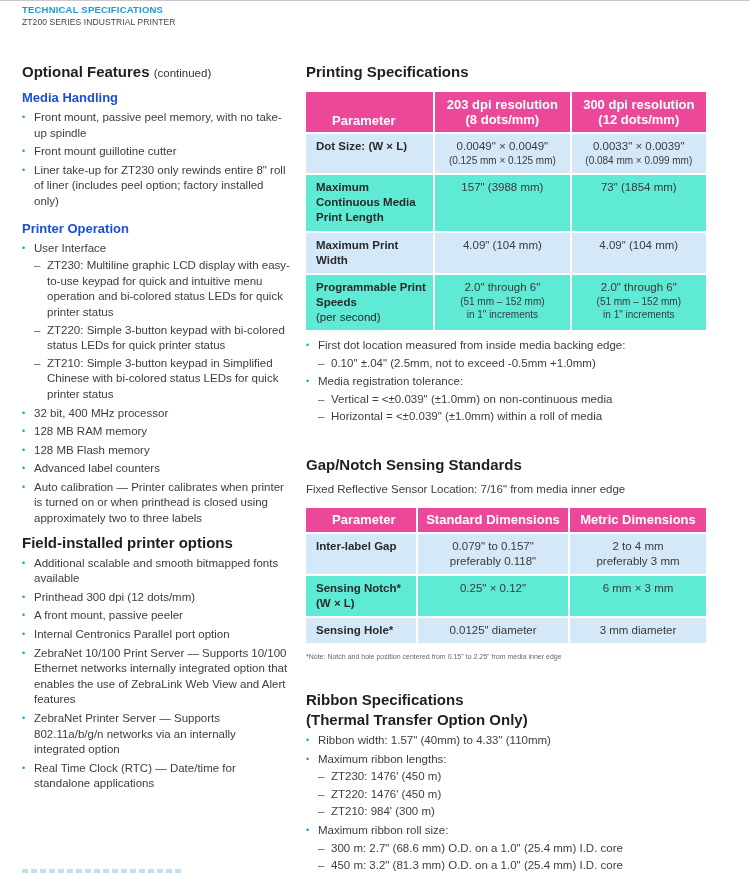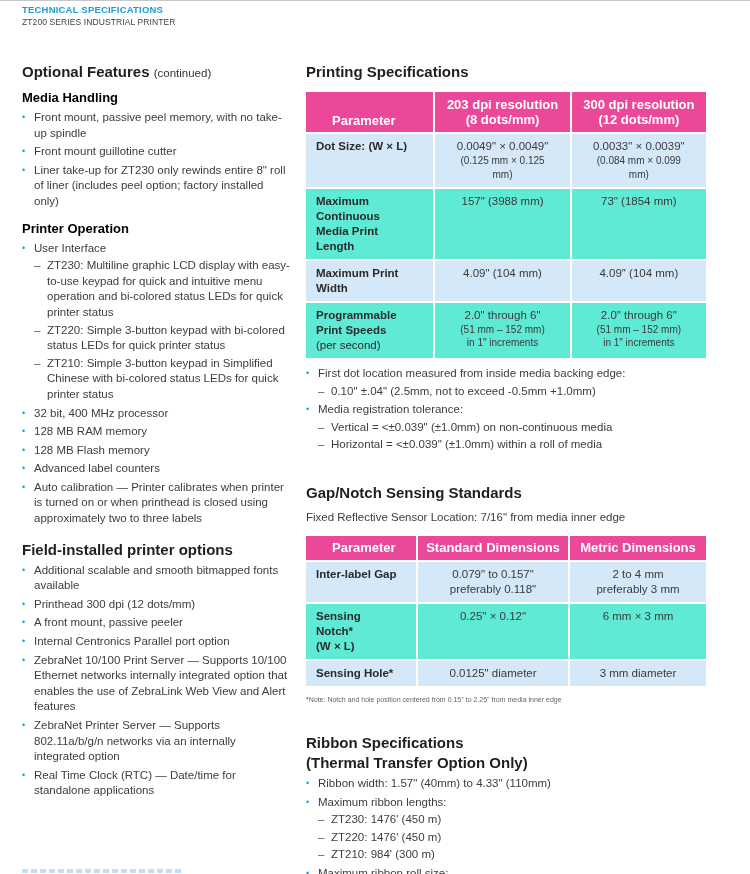--- a/index.html
+++ b/index.html
@@ -10,33 +10,33 @@
 
     .hdr { position: absolute; left: 22px; top: 4px; }
     .hdr-title { font-size: 9.5px; font-weight: bold; color: #1a9bd7; letter-spacing: 0.2px; line-height: 12px; }
     .hdr-sub { font-size: 8.5px; color: #444; line-height: 13px; letter-spacing: 0.1px; }
 
     .col-left { position: absolute; left: 22px; top: 62px; width: 268px; }
     .col-right { position: absolute; left: 306px; top: 62px; width: 420px; }
 
     h2.sec { font-size: 15px; font-weight: bold; color: #1f1f1f; line-height: 20px; }
     h2.sec .cont { font-size: 11.5px; font-weight: normal; color: #333; }
-    h3.sub { font-size: 13px; font-weight: bold; color: #000000; line-height: 18px; margin-top: 6px; }
+    h3.sub { font-size: 13px; font-weight: bold; color: #1d4ed8; line-height: 18px; margin-top: 6px; }
 
     ul.bul { list-style: none; }
     ul.bul > li { position: relative; padding-left: 12px; font-size: 11.5px; line-height: 15.6px; color: #3d3d3d; margin-top: 3px; }
     ul.bul > li::before { content: "\2022"; position: absolute; left: 0; top: 0; color: #1a9bd7; font-size: 9px; }
     ul.dash { list-style: none; }
     ul.dash > li { position: relative; padding-left: 13px; font-size: 11.5px; line-height: 15.6px; color: #3d3d3d; margin-top: 2px; }
     ul.dash > li::before { content: "\2013"; position: absolute; left: 0; top: 0; color: #555; }
 
     table.spec { border-collapse: separate; border-spacing: 2px; margin-left: -2px; }
     table.spec th { background: #ec4899; color: #ffffff; font-size: 13px; font-weight: bold; text-align: center; padding: 4px 6px; line-height: 15px; }
     table.spec th.param { text-align: left; vertical-align: bottom; padding-left: 26px; }
-    table.spec td { font-size: 11.5px; line-height: 15px; color: #3a3a3a; text-align: center; vertical-align: top; padding: 5px 18px; }
+    table.spec td { font-size: 11.5px; line-height: 15px; color: #3a3a3a; text-align: center; vertical-align: top; padding: 5px 6px; }
     table.spec td.param { text-align: left; font-weight: bold; color: #2a2a2a; padding-left: 10px; }
     table.spec td.param .light { font-weight: normal; }
     table.spec tr.lt td { background: #d4e8f7; }
     table.spec tr.dk td { background: #5eead4; }
     .small { font-size: 10px; line-height: 14px; display: block; }
 
     .note { font-size: 7px; color: #666; margin-top: 8px; }
     .gap-sub { font-size: 11.5px; color: #3d3d3d; margin-top: 6px; margin-bottom: 9px; line-height: 16px; }
 
     .cut-line { position: absolute; left: 22px; top: 869px; width: 160px; height: 4px; background: repeating-linear-gradient(90deg, #a9d0ee 0 6px, transparent 6px 9px); opacity: 0.7; }
@@ -74,21 +74,21 @@
         <li>ZT210: Simple 3-button keypad in Simplified Chinese with bi-colored status LEDs for quick printer status</li>
       </ul>
     </li>
     <li>32 bit, 400 MHz processor</li>
     <li>128 MB RAM memory</li>
     <li>128 MB Flash memory</li>
     <li>Advanced label counters</li>
     <li>Auto calibration — Printer calibrates when printer is turned on or when printhead is closed using approximately two to three labels</li>
   </ul>
 
-  <h2 class="sec" style="margin-top:13px">Field-installed printer options</h2>
+  <h2 class="sec" style="margin-top:6px">Field-installed printer options</h2>
   <ul class="bul">
     <li>Additional scalable and smooth bitmapped fonts available</li>
     <li>Printhead 300 dpi (12 dots/mm)</li>
     <li>A front mount, passive peeler</li>
     <li>Internal Centronics Parallel port option</li>
     <li>ZebraNet 10/100 Print Server — Supports 10/100 Ethernet networks internally integrated option that enables the use of ZebraLink Web View and Alert features</li>
     <li>ZebraNet Printer Server — Supports 802.11a/b/g/n networks via an internally integrated option</li>
     <li>Real Time Clock (RTC) — Date/time for standalone applications</li>
   </ul>
 </div>

